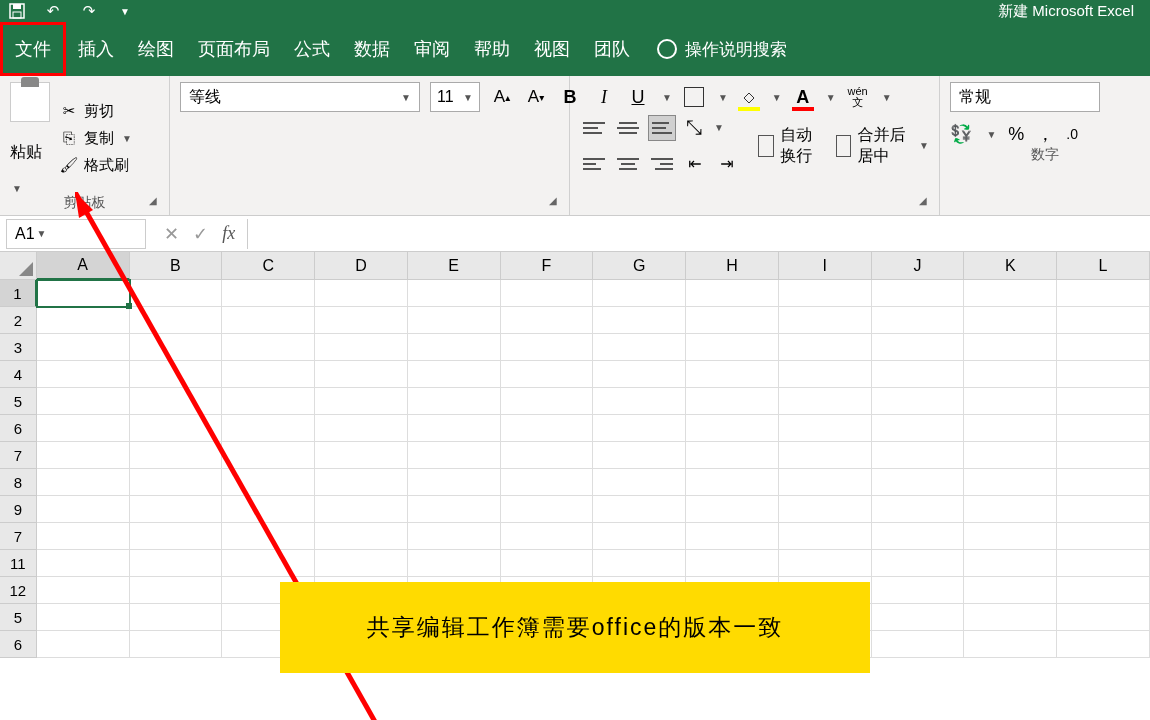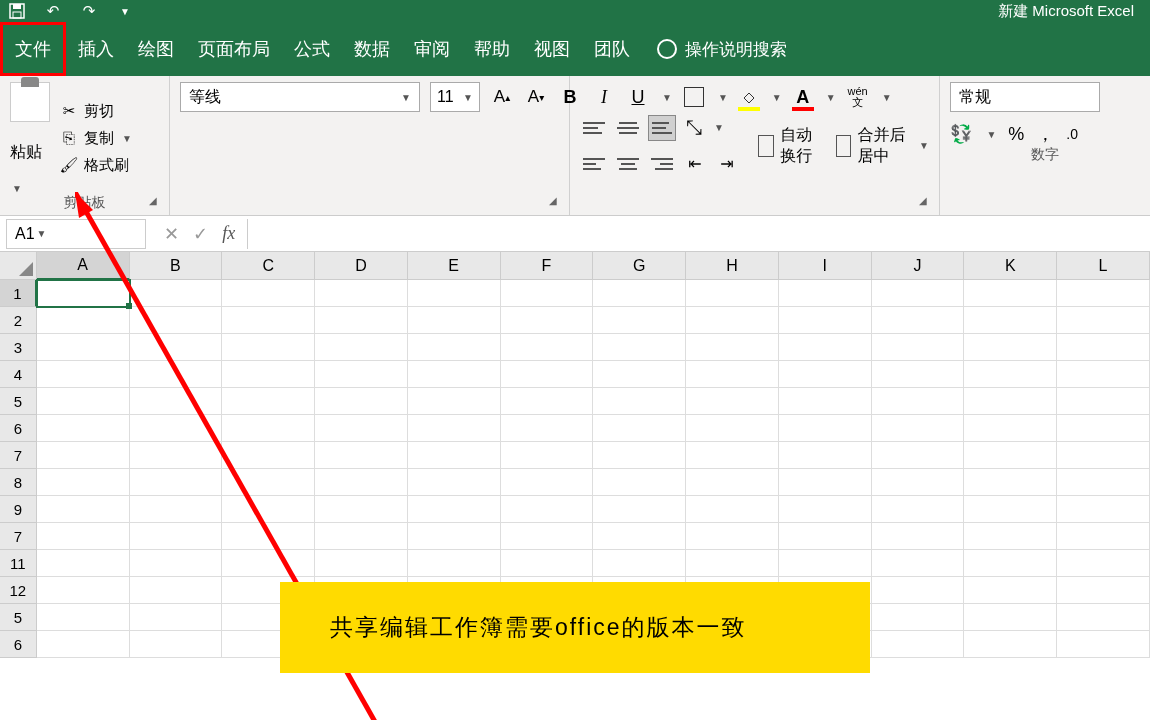--- a/index.html
+++ b/index.html
@@ -69,21 +69,21 @@
     .corner { width: 38px; background: #e8e8e8; border-right: 1px solid #ccc; border-bottom: 1px solid #ccc; position: relative; }
     .corner::after { content: ''; position: absolute; bottom: 3px; right: 3px; border: 7px solid transparent; border-bottom-color: #888; border-right-color: #888; }
     .col-h { width: 96px; background: #e8e8e8; border-right: 1px solid #ccc; border-bottom: 1px solid #ccc; display: flex; align-items: center; justify-content: center; font-size: 16px; }
     .col-h.sel { background: #d4d4d4; border-bottom: 2px solid #217346; }
     .row { display: flex; height: 27px; }
     .row-h { width: 38px; background: #e8e8e8; border-right: 1px solid #ccc; border-bottom: 1px solid #ccc; display: flex; align-items: center; justify-content: center; font-size: 15px; }
     .row-h.sel { background: #d4d4d4; border-right: 2px solid #217346; }
     .cell { width: 96px; border-right: 1px solid #ddd; border-bottom: 1px solid #ddd; }
     .cell.selected { outline: 2px solid #217346; outline-offset: -1px; position: relative; }
     .cell.selected::after { content: ''; position: absolute; bottom: -3px; right: -3px; width: 6px; height: 6px; background: #217346; }
-    .yellow-box { position: absolute; background: #ffdb00; padding: 30px 50px; font-size: 23px; font-family: "KaiTi", "STKaiti", cursive; letter-spacing: 2px; }
+    .yellow-box { position: absolute; background: #ffdb00; padding: 30px 50px; font-size: 23px; font-family: "KaiTi", "STKaiti", cursive; letter-spacing: 2px; text-align: center; }
   </style>
 </head>
 <body>
 
 <div class="title-bar">
   <div class="qat">
     <span class="qat-icon">
       <svg width="18" height="18" viewBox="0 0 18 18">
           <rect x="2" y="2" width="14" height="14" fill="none" stroke="#fff" stroke-width="1.5"></rect>
           <rect x="5" y="2" width="8" height="5" fill="#fff"></rect>

